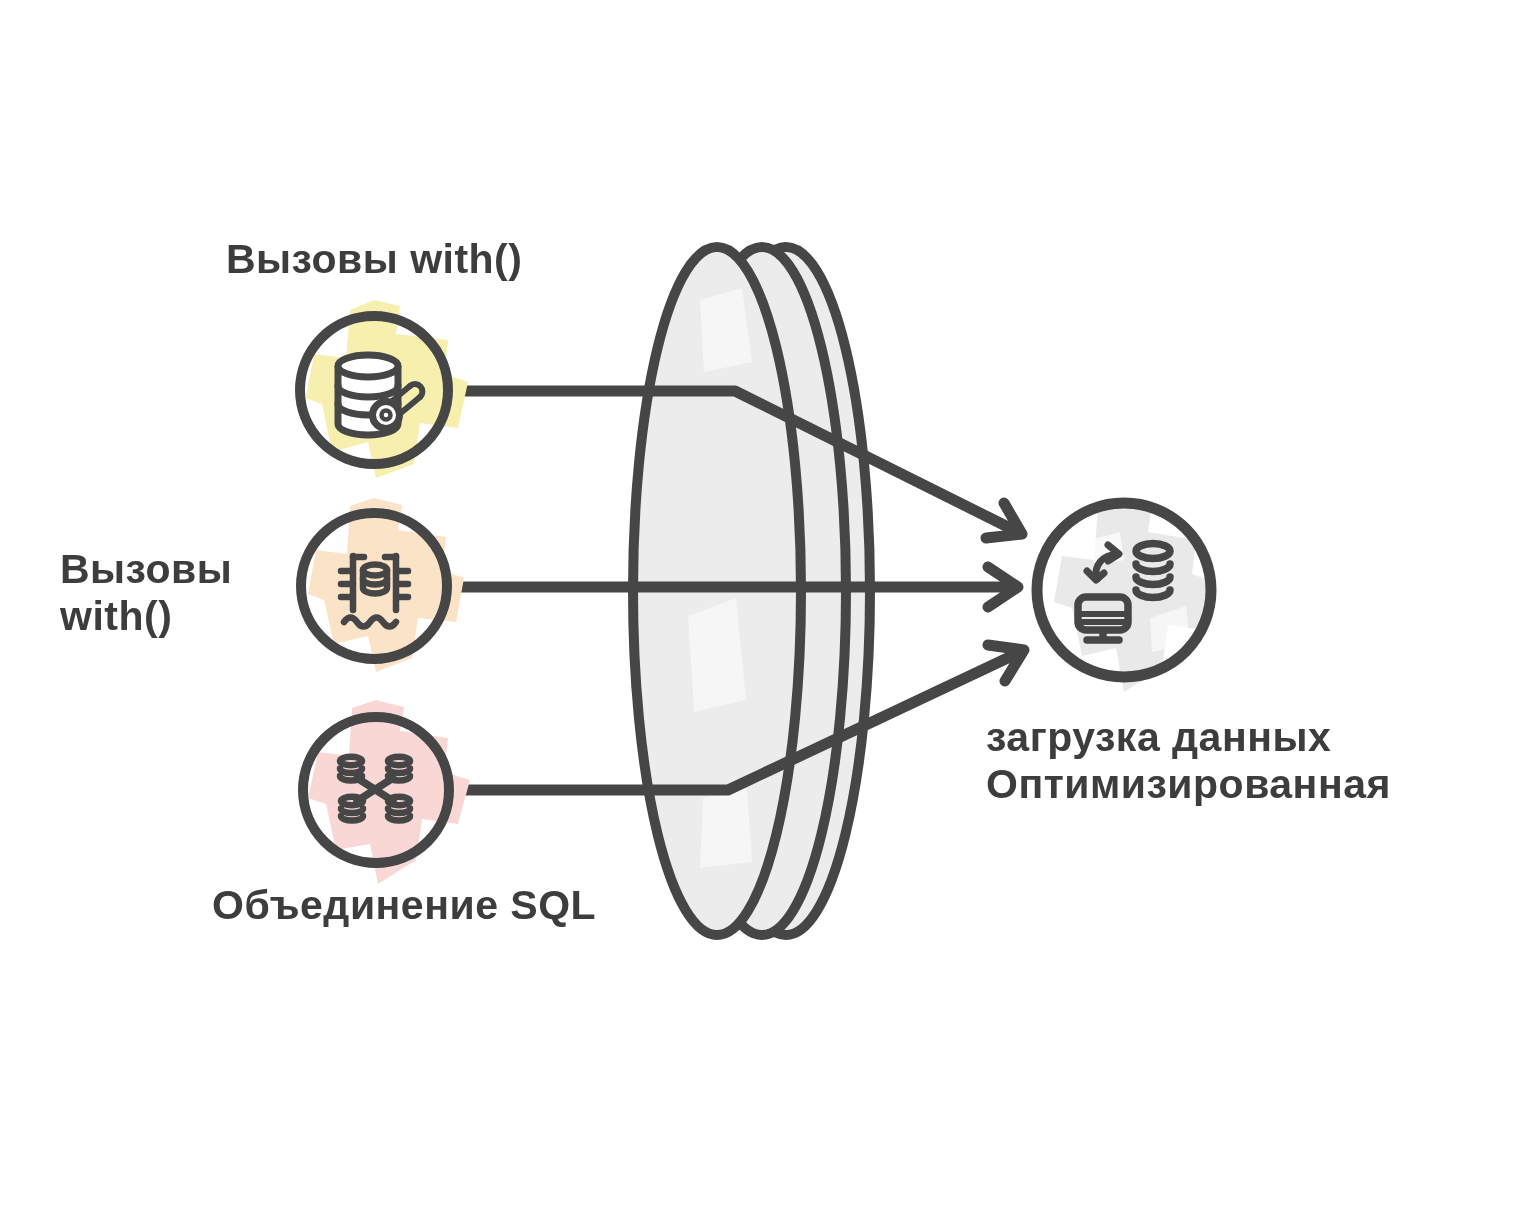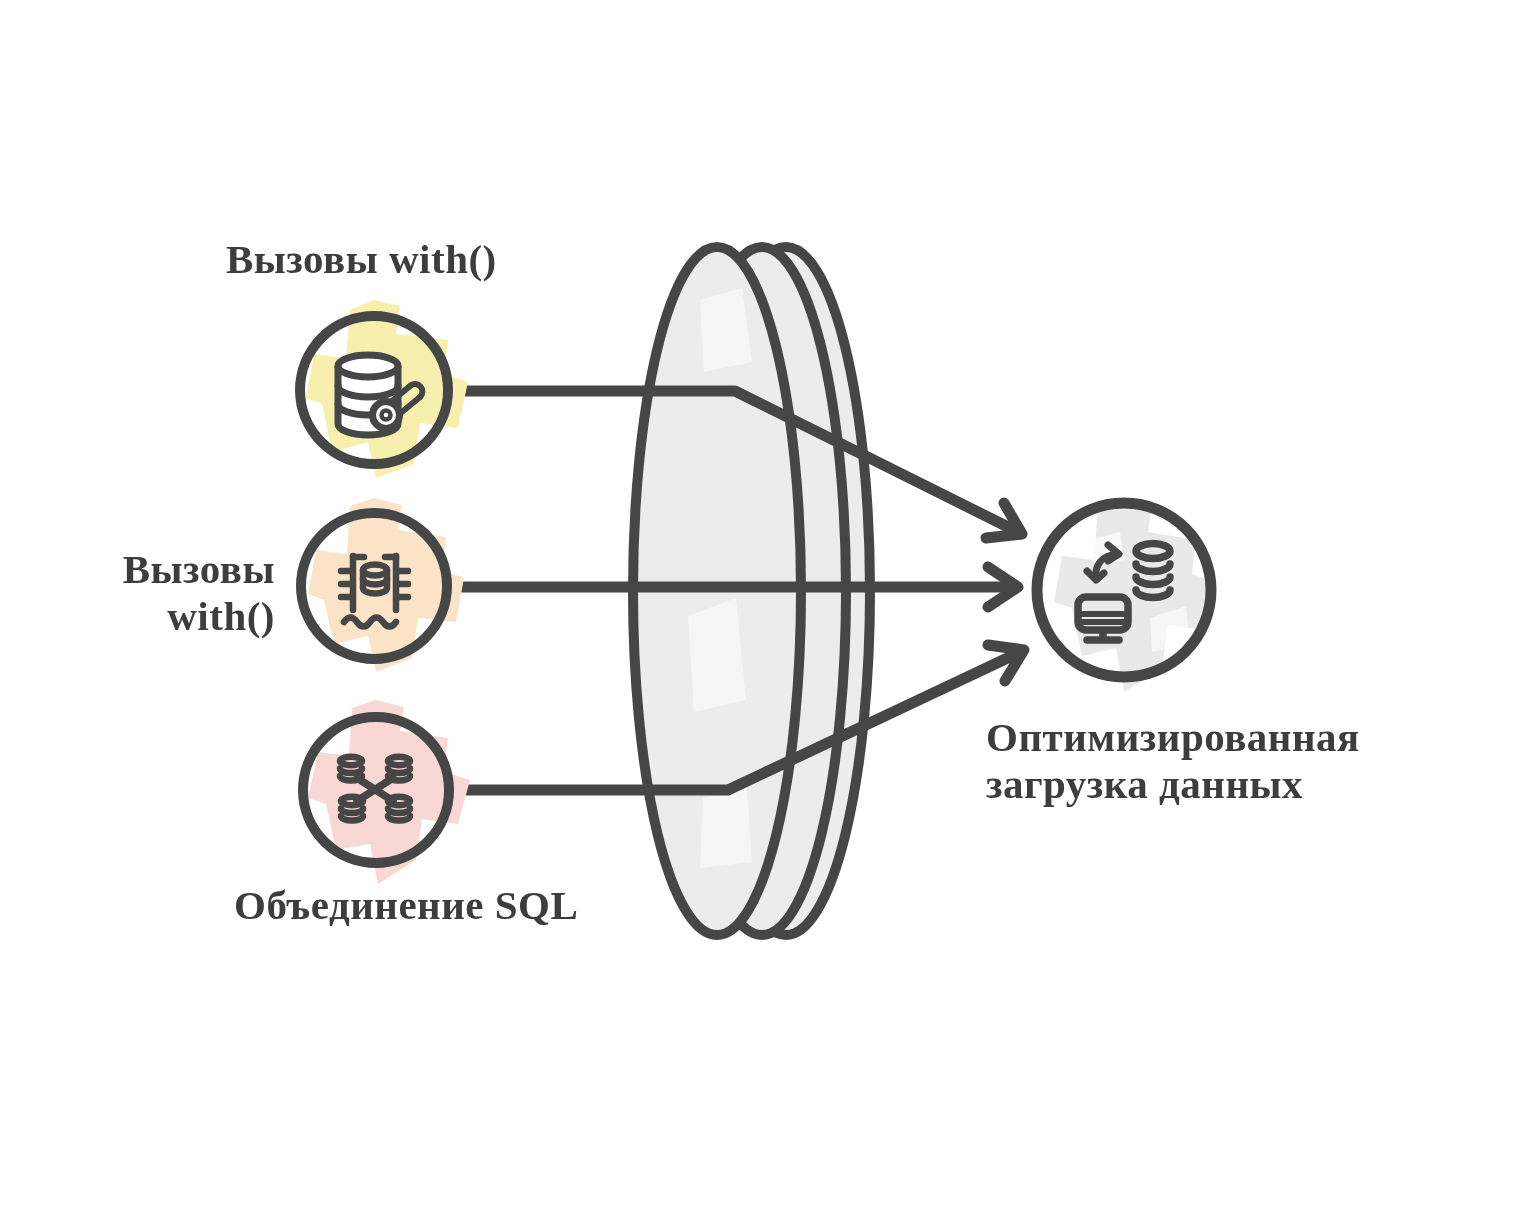--- a/index.html
+++ b/index.html
@@ -1,33 +1,33 @@
 <!DOCTYPE html>
 <html><head>
 <meta charset="utf-8">
 <style>
   html,body { margin:0; padding:0; background:#ffffff; }
   .stage {
     position:relative;
     width:1536px; height:1228px;
     background:#ffffff;
-    font-family:Liberation Serif, serif;
+    font-family:Liberation Sans, sans-serif;
     overflow:hidden;
   }
   .stage svg { position:absolute; left:0; top:0; }
   .lbl {
     position:absolute;
     color:#3d3d3d;
     font-weight:bold;
     font-size:41px;
     letter-spacing:0.5px;
     white-space:nowrap;
     line-height:47px;
   }
-  .lbl-load { text-align:right; }
+  .lbl-load { }
   .stroke { stroke:#464646; fill:none; stroke-linecap:round; stroke-linejoin:round; }
 </style>
 </head>
 <body>
 
 <div class="stage">
 
   <svg width="1536" height="1228" viewBox="0 0 1536 1228">
 
     <g>
@@ -138,22 +138,22 @@
 
   <div class="lbl" style="left:226px; top:236px;">
     <span>Вызовы with()</span>
   </div>
 
   <div class="lbl lbl-load" style="left:60px; top:546px; width:215px;">
     <div>Вызовы</div>
     <div>with()</div>
   </div>
 
-  <div class="lbl" style="left:234px; top:882px;">
+  <div class="lbl" style="left:212px; top:882px;">
     <span>Объединение SQL</span>
   </div>
 
   <div class="lbl" style="left:986px; top:714px;">
+    <div>загрузка данных</div>
     <div>Оптимизированная</div>
-    <div>загрузка данных</div>
   </div>
 
 </div>
 
 </body></html>

